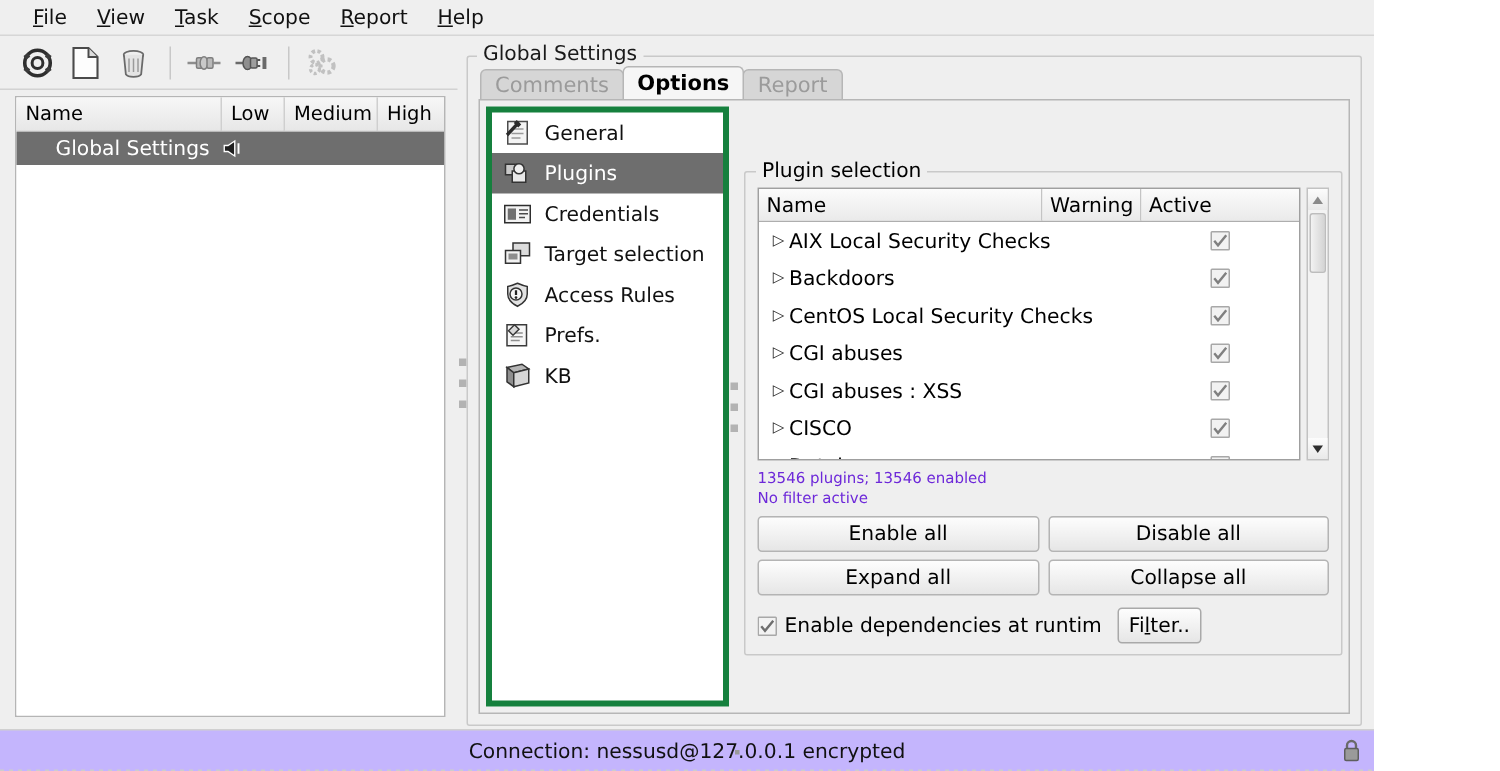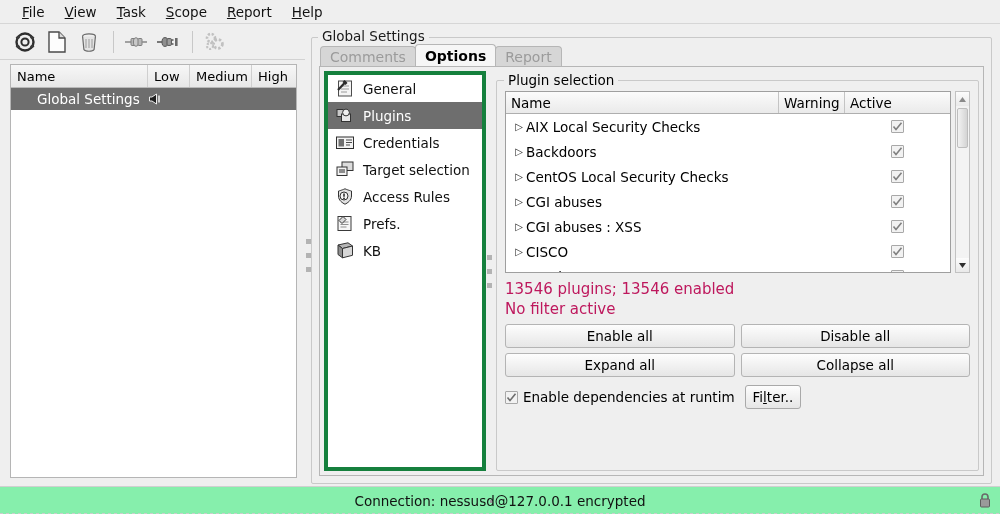--- a/index.html
+++ b/index.html
@@ -10,21 +10,21 @@
   body {
     width: 1000px;
     height: 514px;
     font-family: "DejaVu Sans", "Liberation Sans", sans-serif;
     font-size: 13px;
     color: #000000;
     overflow: hidden;
     position: relative;
   }
   #app {
-    width: 1000px;
+    width: 916px;
     height: 514px;
     position: relative;
     background: #efefef;
     display: flex;
     flex-direction: column;
   }
 
   
   .menubar {
     height: 24px;
@@ -264,20 +264,21 @@
     justify-content: center;
   }
 
   
   .plug-pane {
     flex: 1 1 auto;
     min-width: 0;
     display: flex;
     padding-left: 4px;
     box-sizing: border-box;
+    align-items: center;
   }
   .plug-box {
     flex: 1 1 auto;
     border: 1px solid #c9c9c9;
     border-radius: 2px;
     position: relative;
     margin-top: 9px;
     padding: 10px 8px 7px 8px;
     display: flex;
     flex-direction: column;
@@ -395,23 +396,23 @@
     position: absolute;
     top: 2px; left: 1px; right: 1px;
     height: 40px;
     background: linear-gradient(90deg,#f2f2f2,#d4d4d4);
     border: 1px solid #bdbdbd;
     border-radius: 2px;
     box-sizing: border-box;
   }
 
   .stat-line {
-    font-size: 15px;
+    font-size: 10px;
     margin-top: 7px;
-    color: #be185d;
+    color: #6d28d9;
     white-space: nowrap;
   }
   .stat-line.second { margin-top: 2px; }
 
   .btn-grid {
     margin-top: 6px;
     display: grid;
     grid-template-columns: 1fr 1fr;
     gap: 5px 6px;
   }
@@ -464,21 +465,21 @@
     margin-left: 4px;
     box-sizing: border-box;
   }
   .filter-btn .mn { text-decoration: underline; }
 
   
   .statusbar {
     height: 28px;
     flex: 0 0 28px;
     border-top: 1px solid #d0d0d0;
-    background: #86efac;
+    background: #c4b5fd;
     display: flex;
     align-items: center;
     position: relative;
     box-sizing: border-box;
   }
   .status-text {
     position: absolute;
     left: 0; right: 0;
     text-align: center;
     font-size: 13.5px;

